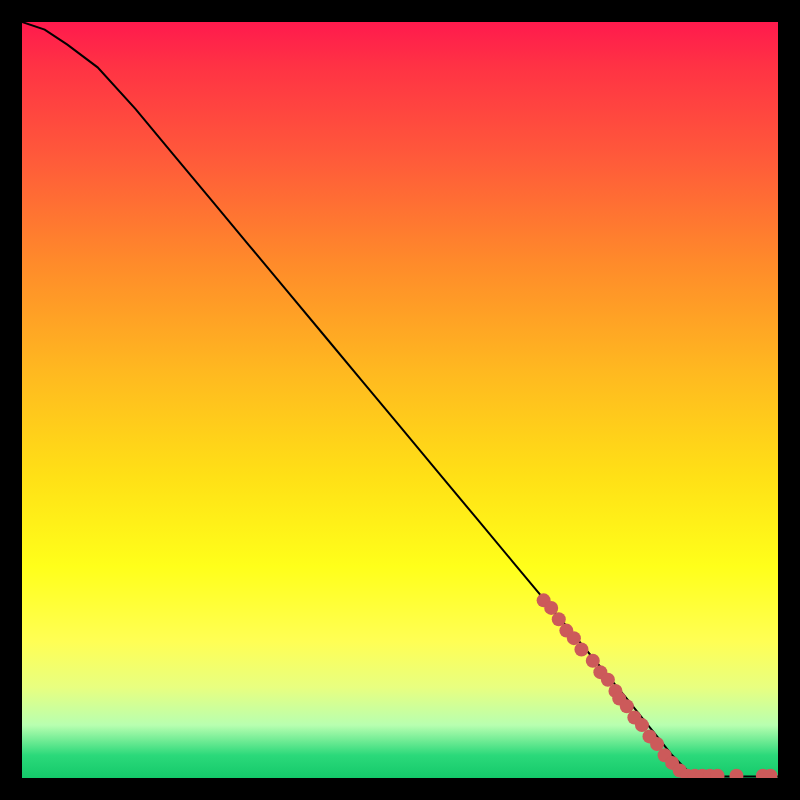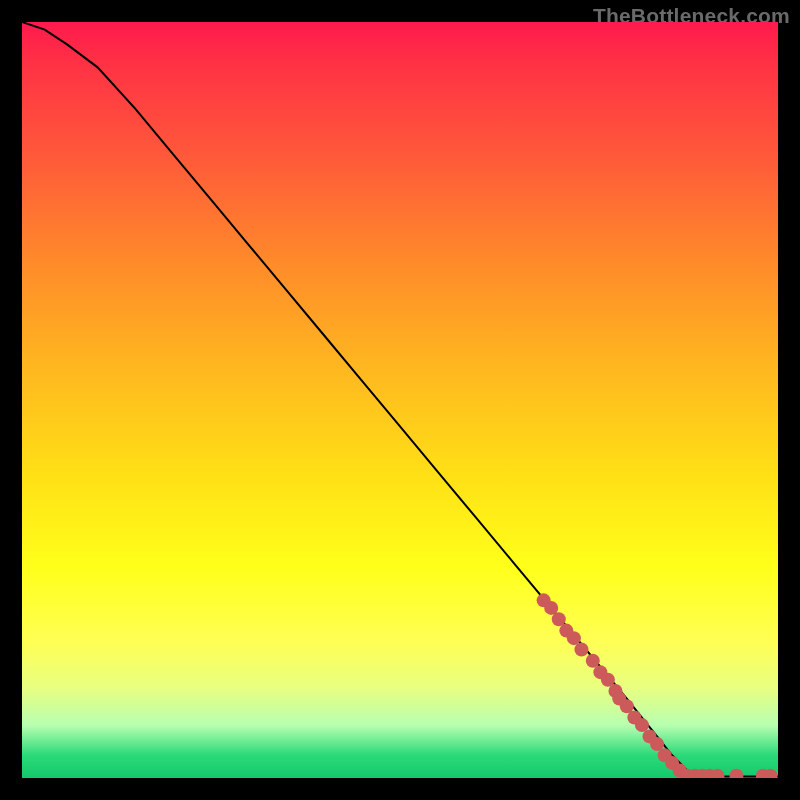--- a/index.html
+++ b/index.html
@@ -55,21 +55,20 @@
     position: absolute;
     inset: 0;
     width: 100%;
     height: 100%;
   }
 </style>
 </head>
 <body>
 
 <div class="chart-container">
-  <div class="watermark">TheBottleneck.com</div>
   <div class="plot-area">
     <div class="backdrop"></div>
     <svg class="overlay" viewBox="0 0 756 756" preserveAspectRatio="none">
       <path id="curve-path" fill="none" stroke="#000000" stroke-width="2" d="M0.00 0.00 L22.68 7.56 L45.36 22.68 L75.60 45.36 L113.40 86.94 L151.20 132.30 L189.00 177.66 L226.80 223.02 L264.60 268.38 L302.40 313.74 L340.20 359.10 L378.00 404.46 L415.80 449.82 L453.60 495.18 L491.40 540.54 L529.20 585.90 L567.00 631.26 L604.80 676.62 L619.92 695.52 L635.04 714.42 L650.16 733.32 L665.28 748.44 L680.40 754.49 L695.52 754.49 L710.64 754.49 L725.76 754.49 L740.88 754.49 L756.00 754.49"></path>
       <g id="markers-group">
           <circle cx="521.64" cy="578.34" r="7" fill="#cc5a5a"></circle>
           <circle cx="529.20" cy="585.90" r="7" fill="#cc5a5a"></circle>
           <circle cx="536.76" cy="597.24" r="7" fill="#cc5a5a"></circle>
           <circle cx="544.32" cy="608.58" r="7" fill="#cc5a5a"></circle>
           <circle cx="551.88" cy="616.14" r="7" fill="#cc5a5a"></circle>

